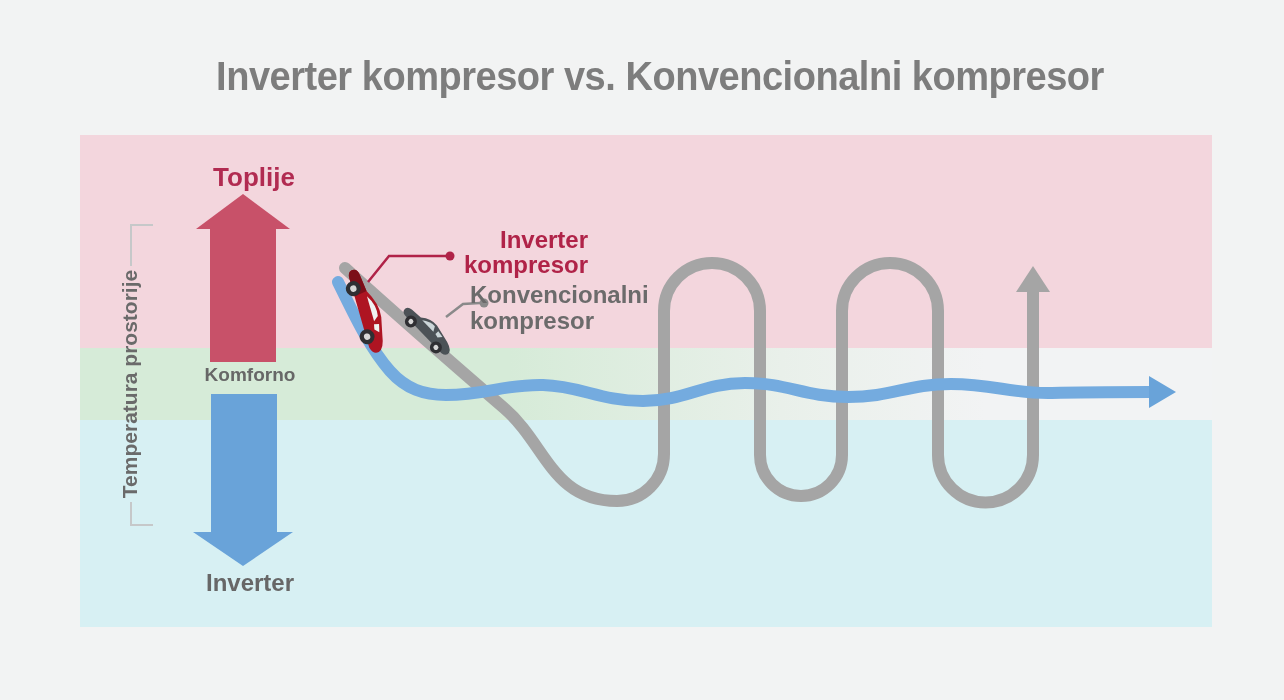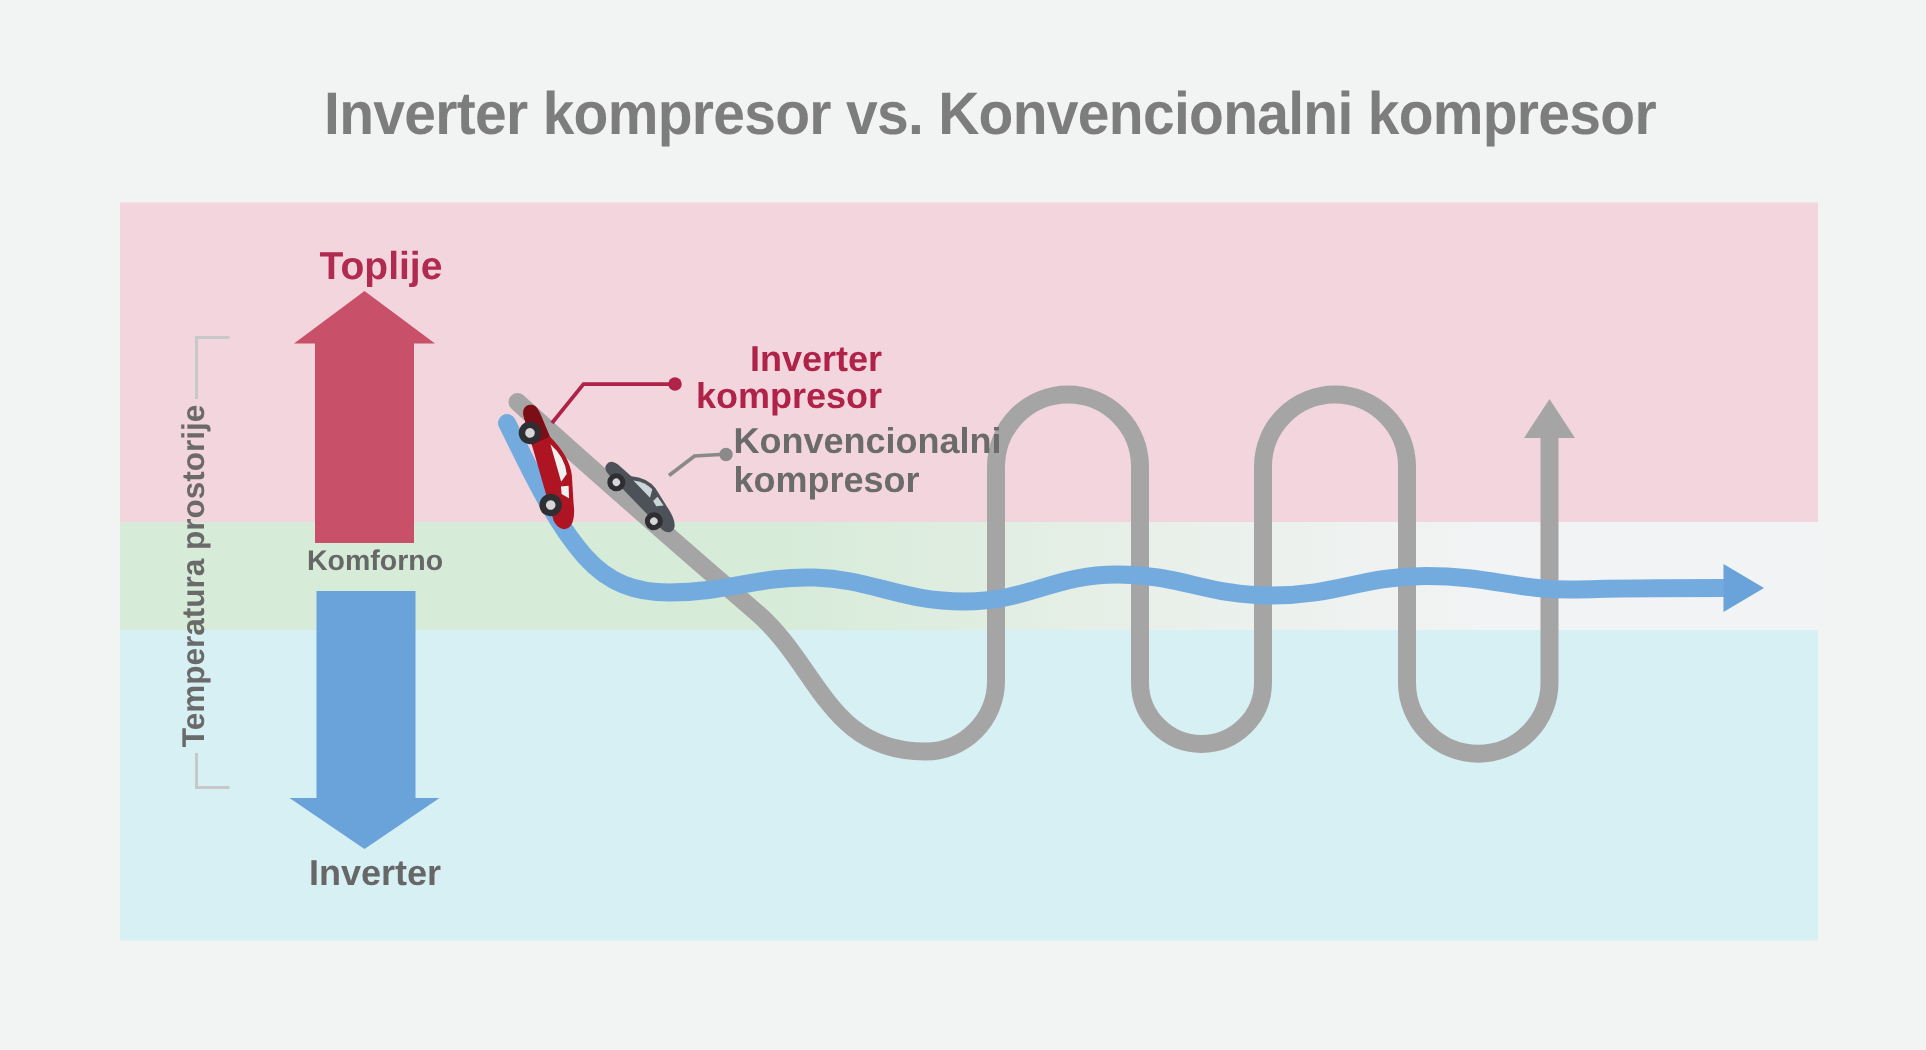--- a/index.html
+++ b/index.html
@@ -26,21 +26,21 @@
   .lbl{position:absolute;font-weight:700;white-space:pre-line;}
   .lbl-toplije{left:254px;top:162px;transform:translateX(-50%);font-size:26px;color:#b12b51;}
   .lbl-komforno{left:250px;top:364px;transform:translateX(-50%);font-size:19px;color:#676767;}
   .lbl-hladnije{left:250px;top:569px;transform:translateX(-50%);font-size:24px;color:#676767;}
   .lbl-axis{
     left:130px;top:384px;transform:translate(-50%,-50%) rotate(-90deg);
     font-size:21px;color:#6a6a6a;white-space:nowrap;
   }
   .lbl-inverter{left:526px;top:227px;transform:translateX(-50%);text-align:right;
     font-size:24px;line-height:25px;color:#b02348;}
-  .lbl-konv{left:489px;top:282px;text-align:left;font-size:24px;line-height:26px;color:#6b6b6b;}
+  .lbl-konv{left:470px;top:282px;text-align:left;font-size:24px;line-height:26px;color:#6b6b6b;}
 </style>
 </head>
 <body>
 
 <div class="canvas">
 
   <h1 class="title">Inverter kompresor vs. Konvencionalni kompresor</h1>
 
   <div class="band band-warm"></div>
   <div class="band band-comfort"></div>

